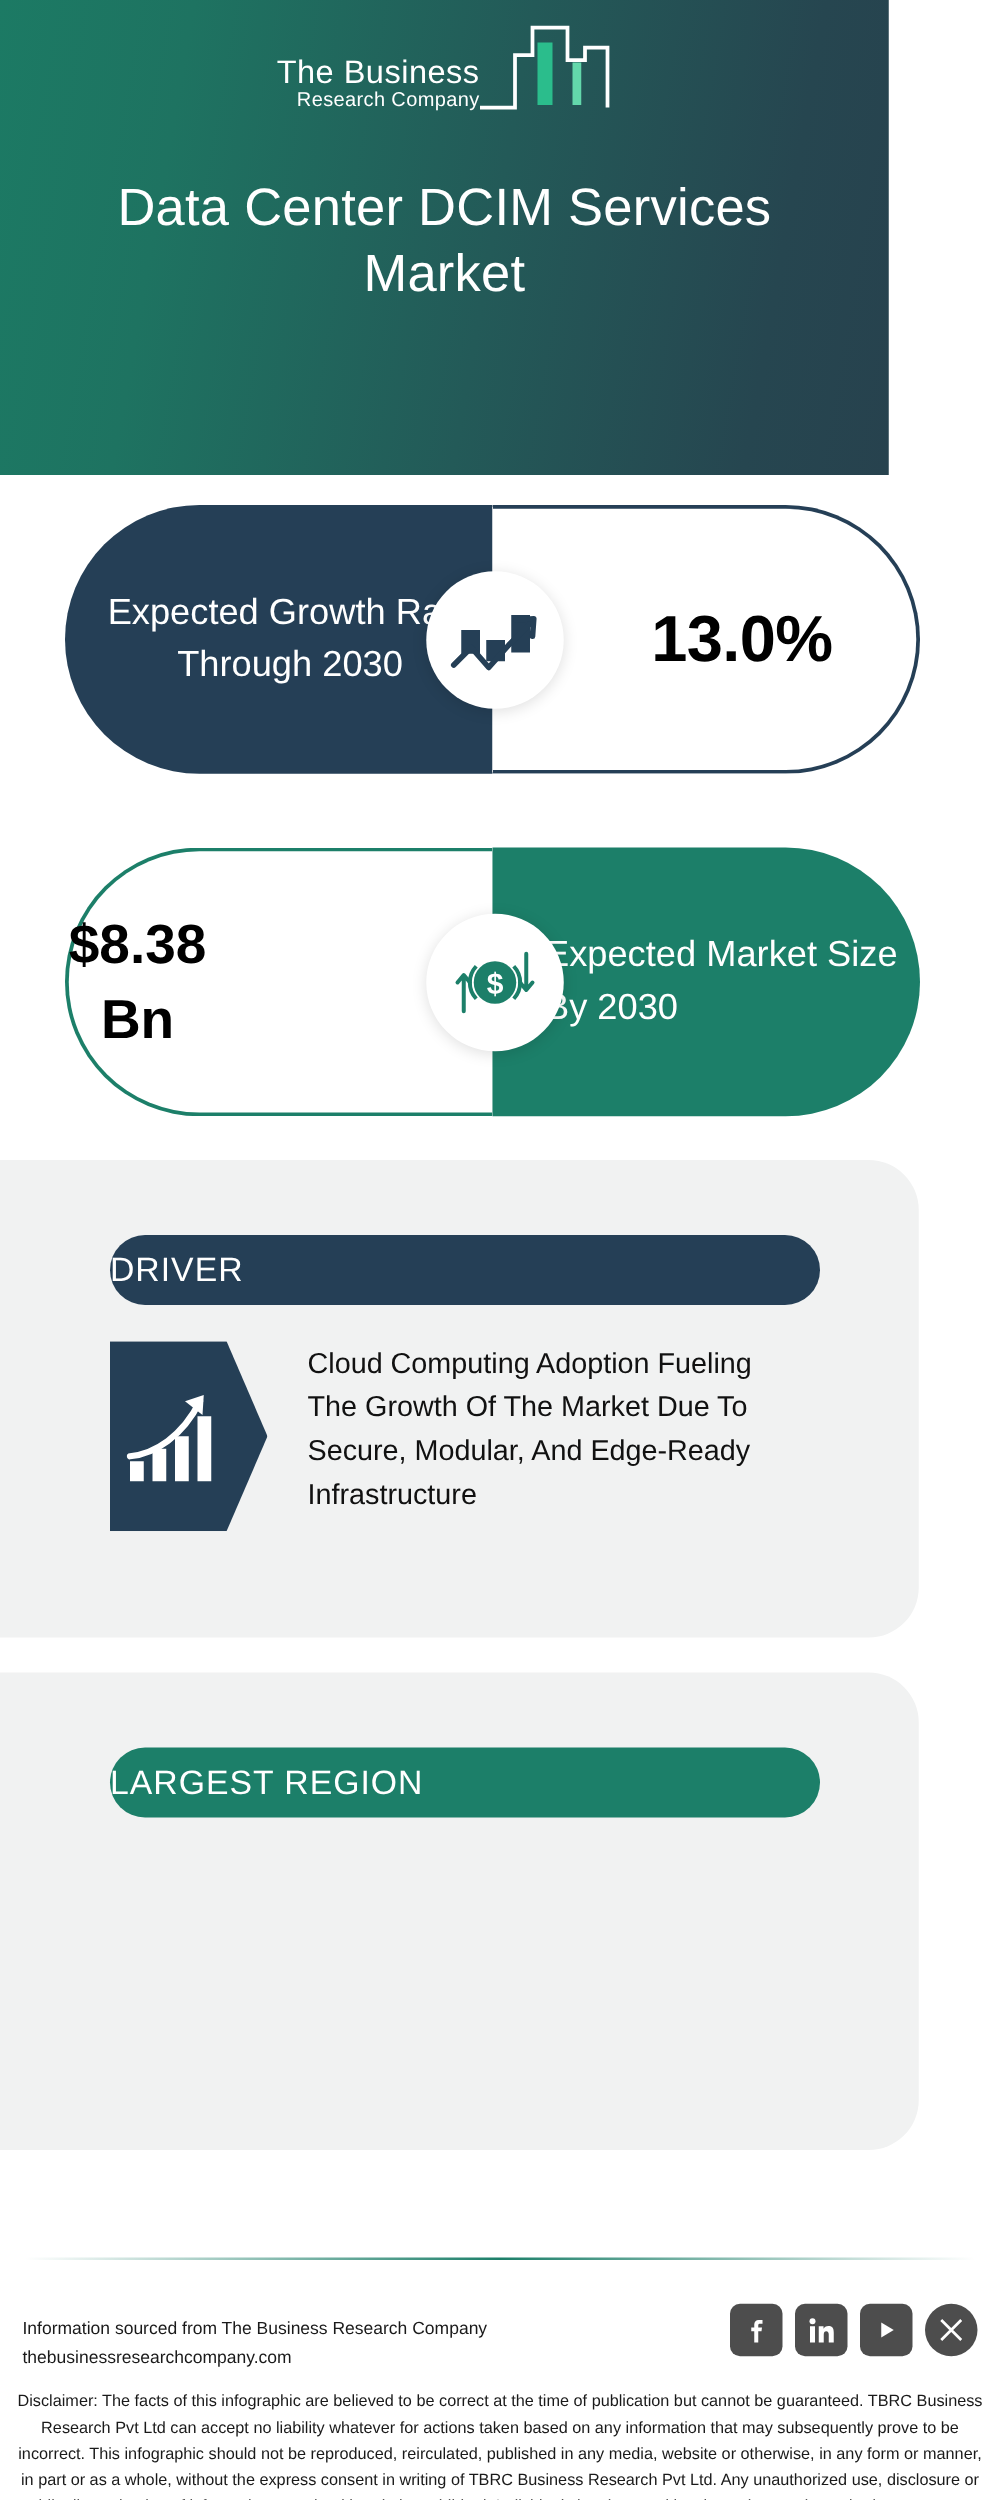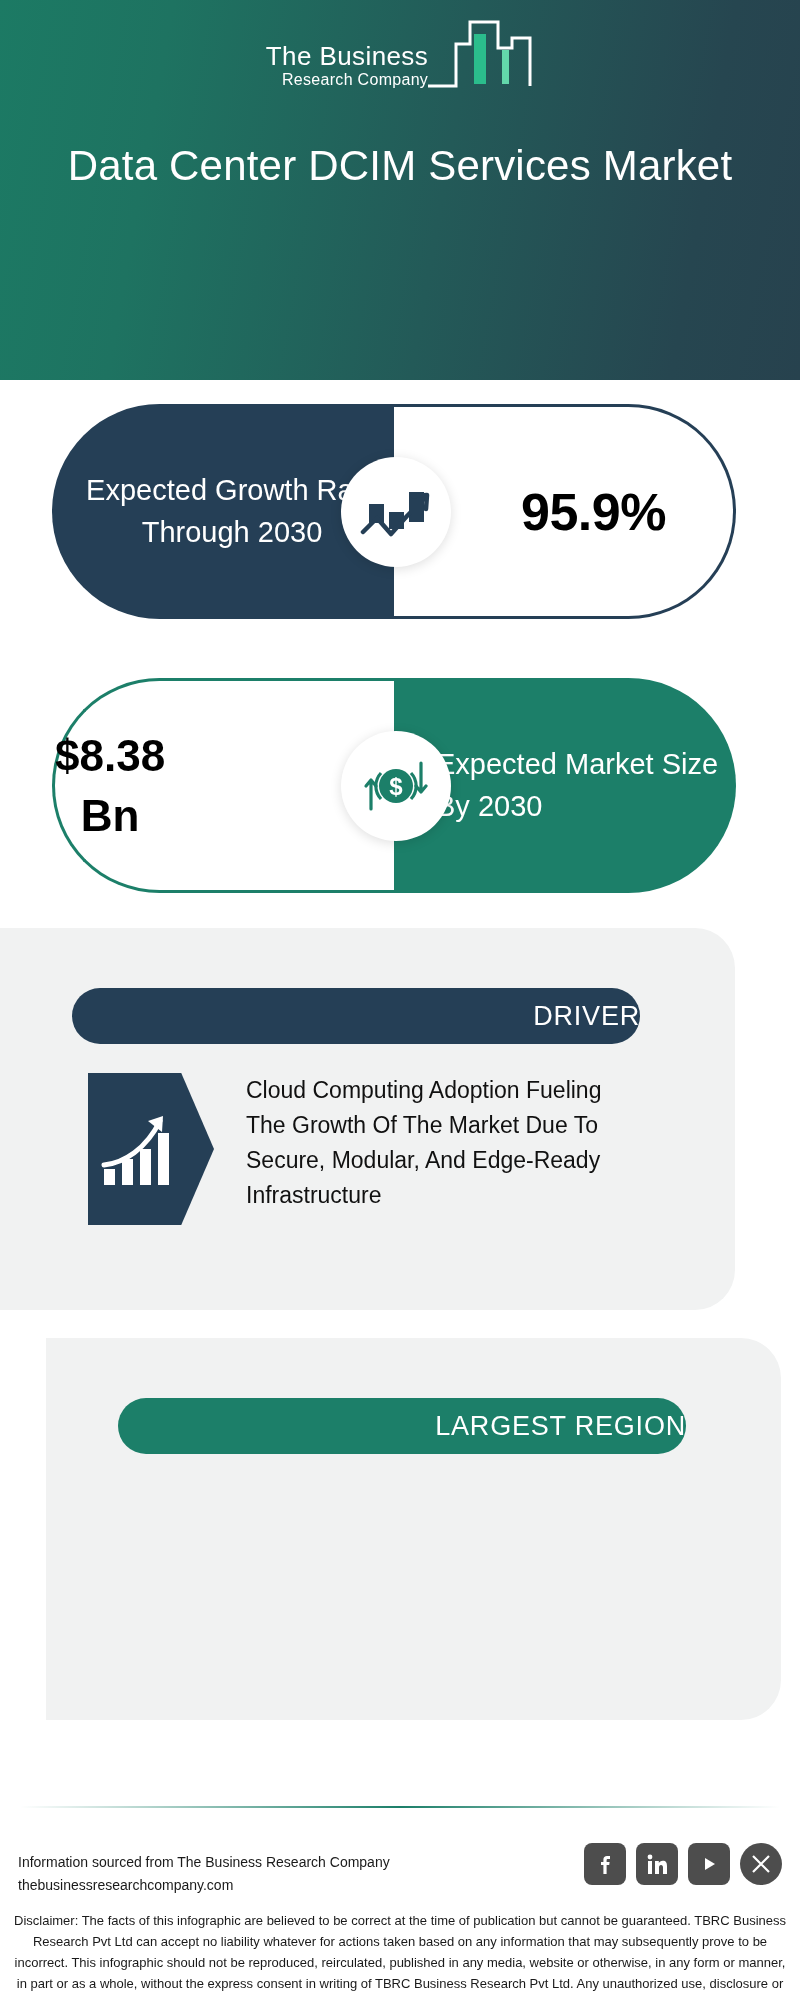--- a/index.html
+++ b/index.html
@@ -8,21 +8,21 @@
     height: 2000px;
     background: #ffffff;
     font-family: "Liberation Sans", sans-serif;
     overflow: hidden;
   }
   .page { position: relative; width: 800px; height: 2000px; background:#fff; }
 
   
   .header {
     position: relative;
-    width: 800px;
+    width: 711px;
     height: 380px;
     background: linear-gradient(100deg, #1c7a64 0%, #1e7361 20%, #235a58 55%, #264650 85%, #27424e 100%);
     overflow: hidden;
     padding-left: 44px;
   }
   .logo-wrap {
     position: absolute;
     top: 18px; left: 0; right: 0;
     display: flex; justify-content: center; align-items: flex-end;
   }
@@ -128,28 +128,28 @@
   }
 
   
   .panel {
     position: absolute;
     left: 0; width: 735px;
     background: #f1f2f2;
     border-radius: 0 40px 40px 0;
   }
   .panel-driver { top: 928px; height: 382px; }
-  .panel-region { top: 1338px; height: 382px; margin-left: 46px; }
+  .panel-region { top: 1338px; height: 382px; }
 
   .pill {
     position: absolute;
-    left: 72px; top: 60px;
+    left: 88px; top: 60px;
     width: 568px; height: 56px;
     border-radius: 28px;
-    display:flex; align-items:center; justify-content:flex-end;
+    display:flex; align-items:center; justify-content:flex-start;
     color:#ffffff; font-size: 27px; font-weight: 400;
     letter-spacing: .8px;
   }
   .pill-driver { background: #253f56; }
   .pill-region { background: #1c7f69; }
 
   .panel-body { position: absolute; left: 88px; top: 145px; right: 40px; display:flex; }
 
   .hexicon {
     width: 126px; height: 152px;
@@ -219,21 +219,21 @@
     </div>
 
     <div class="header-title">Data Center DCIM Services Market</div>
   </div>
 
   <div class="stat1">
     <div class="stat1-left">
       <div class="stat1-left-text">Expected Growth Rate Through 2030</div>
     </div>
     <div class="stat1-right">
-      <div class="stat1-value">95.9%</div>
+      <div class="stat1-value">13.0%</div>
     </div>
     <div class="stat1-icon">
       <svg width="74" height="60" viewBox="0 0 74 60">
         <rect x="10" y="22" width="15" height="19" fill="#253f56"></rect>
         <rect x="30" y="30" width="15" height="17" fill="#253f56"></rect>
         <rect x="50" y="10" width="15" height="30" fill="#253f56"></rect>
         <path d="M4 50 L18 36 L32 52 L48 34 L66 16" fill="none" stroke="#253f56" stroke-width="4.5" stroke-linecap="round" stroke-linejoin="round"></path>
         <path d="M54 14 L68 13 L67 27" fill="none" stroke="#253f56" stroke-width="4.5" stroke-linecap="round" stroke-linejoin="round"></path>
       </svg>
     </div>

